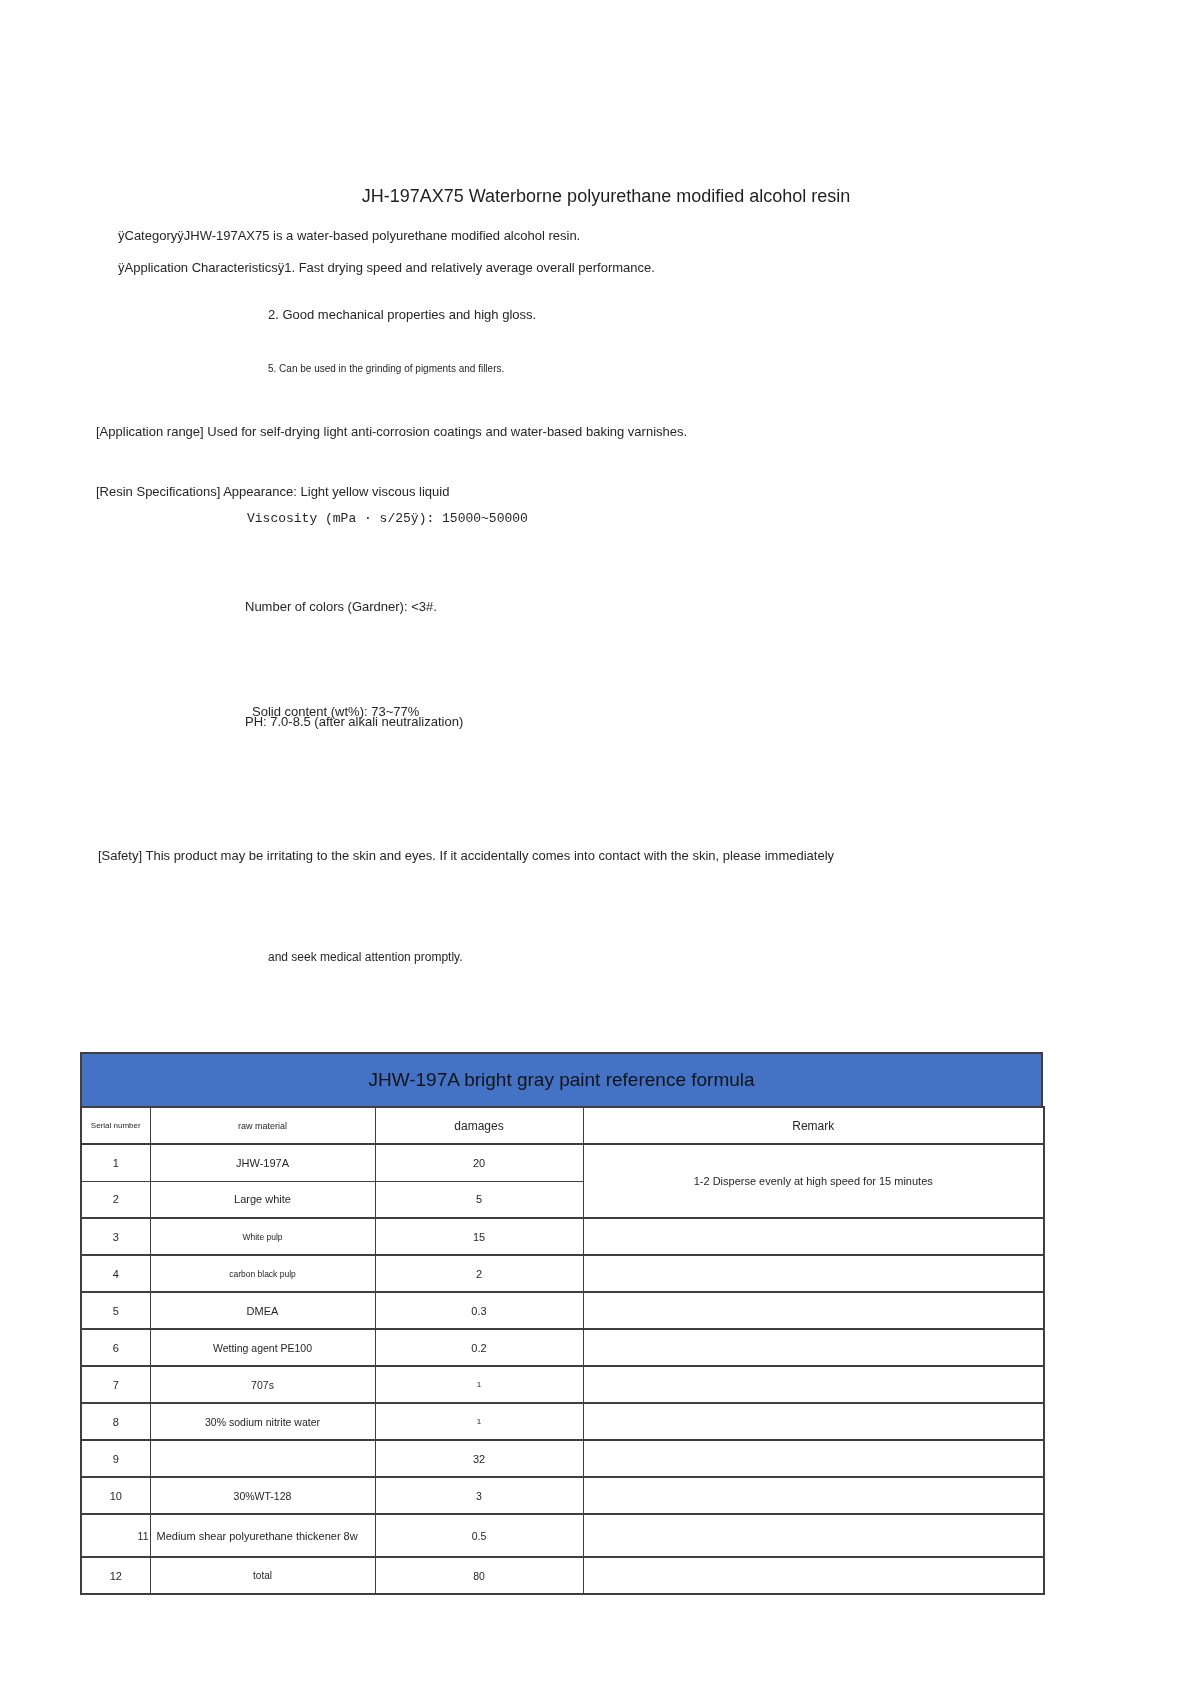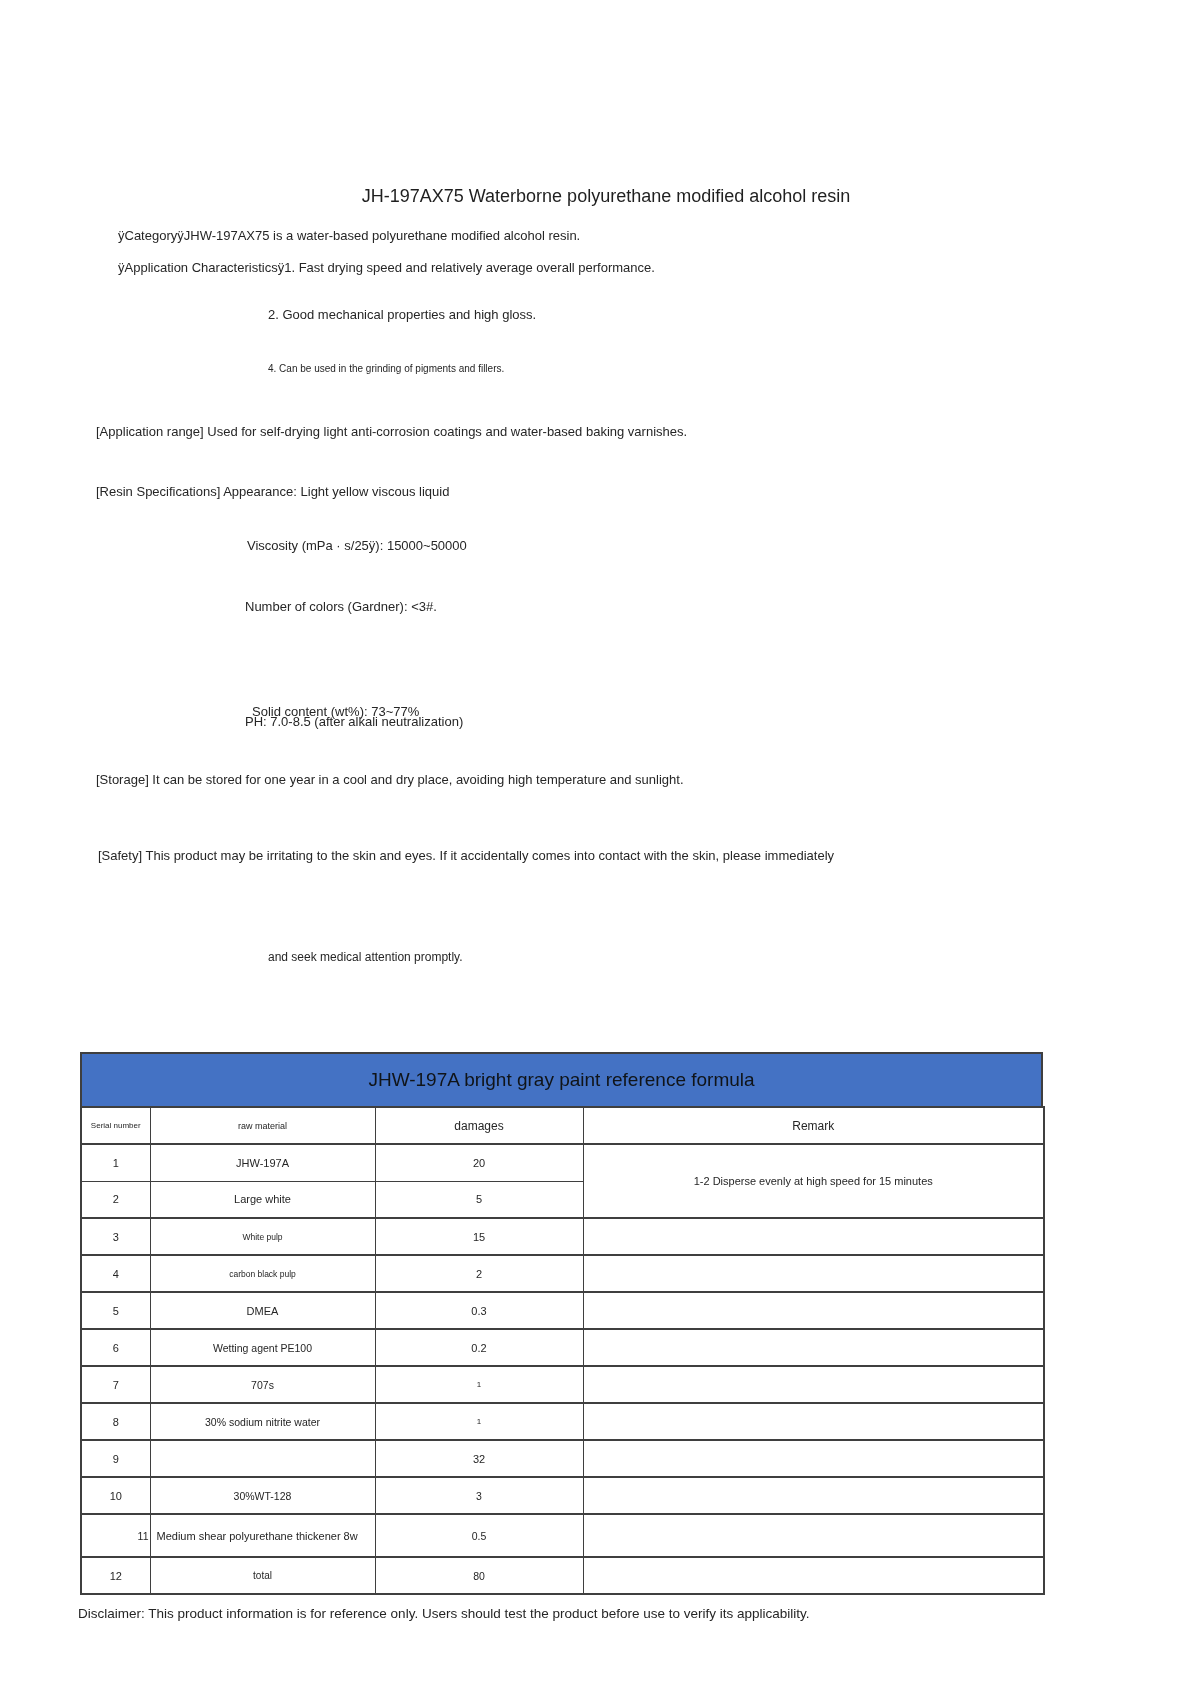--- a/index.html
+++ b/index.html
@@ -9,21 +9,21 @@
   }
   .abs{position:absolute;white-space:nowrap;}
   .doc-title{left:0;top:186px;width:1212px;text-align:center;font-size:18px;color:#1f1f1f;}
   .body-line{font-size:13px;color:#262626;}
   .line-category{left:118px;top:228px;}
   .line-appchar{left:118px;top:260px;}
   .line-char2{left:268px;top:307px;}
   .line-char3{left:268px;top:363px;font-size:10px;}
   .line-apprange{left:96px;top:424px;}
   .line-resin{left:96px;top:484px;}
-  .line-viscosity{left:247px;top:538px;}
+  .line-viscosity{left:247px;top:511px;font-family:Liberation Mono, monospace;}
   .line-colors{left:245px;top:599px;}
   .line-solid{left:252px;top:656px;margin-top:48px;}
   .line-ph{left:245px;top:714px;}
   .line-storage{left:96px;top:772px;}
   .line-safety{left:98px;top:848px;}
   .line-wash{left:270px;top:890px;}
   .line-seek{left:268px;top:950px;font-size:12px;}
 
   .table-wrap{position:absolute;left:80px;top:1052px;width:963px;}
   .table-title{
@@ -68,28 +68,27 @@
 </style>
 </head>
 <body>
 
 <div id="page">
   <div class="abs doc-title">JH-197AX75 Waterborne polyurethane modified alcohol resin</div>
 
   <div class="abs body-line line-category">ÿCategoryÿJHW-197AX75 is a water-based polyurethane modified alcohol resin.</div>
   <div class="abs body-line line-appchar">ÿApplication Characteristicsÿ1. Fast drying speed and relatively average overall performance.</div>
   <div class="abs body-line line-char2">2. Good mechanical properties and high gloss.</div>
-  <div class="abs body-line line-char3">4. Can be used in the grinding of pigments and fillers.</div>
+  <div class="abs body-line line-char3">5. Can be used in the grinding of pigments and fillers.</div>
   <div class="abs body-line line-apprange">[Application range] Used for self-drying light anti-corrosion coatings and water-based baking varnishes.</div>
   <div class="abs body-line line-resin">[Resin Specifications] Appearance: Light yellow viscous liquid</div>
   <div class="abs body-line line-viscosity">Viscosity (mPa · s/25ÿ): 15000~50000</div>
   <div class="abs body-line line-colors">Number of colors (Gardner): &lt;3#.</div>
   <div class="abs body-line line-solid">Solid content (wt%): 73~77%</div>
   <div class="abs body-line line-ph">PH: 7.0-8.5 (after alkali neutralization)</div>
-  <div class="abs body-line line-storage">[Storage] It can be stored for one year in a cool and dry place, avoiding high temperature and sunlight.</div>
   <div class="abs body-line line-safety">[Safety] This product may be irritating to the skin and eyes. If it accidentally comes into contact with the skin, please immediately</div>
   <div class="abs body-line line-seek">and seek medical attention promptly.</div>
 
   <div class="table-wrap">
     <div class="table-title" id="table-title-bar" style="background: rgb(68, 114, 196);">JHW-197A bright gray paint reference formula</div>
     <table class="formula">
       <colgroup>
         <col style="width:69px">
           <col style="width:225px">
           <col style="width:208px">
@@ -172,15 +171,14 @@
           <tr>
             <td class="cell-serial">12</td>
             <td class="cell-material">total</td>
             <td class="cell-quantity">80</td>
             <td class="cell-remark"></td>
           </tr>
         </tbody>
     </table>
   </div>
 
-  <div class="abs disclaimer">Disclaimer: This product information is for reference only. Users should test the product before use to verify its applicability.</div>
   <div class="abs footnote">We are not responsible for any damages caused by negligence.</div>
 </div>
 
 </body></html>

